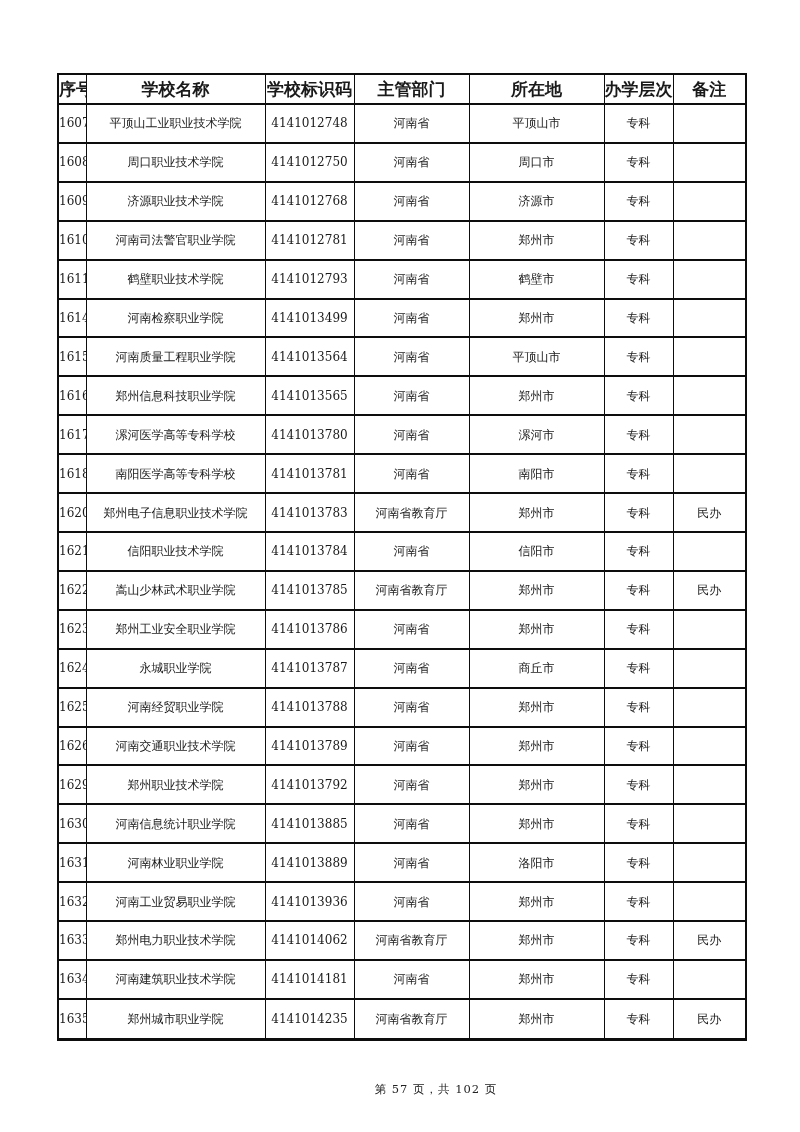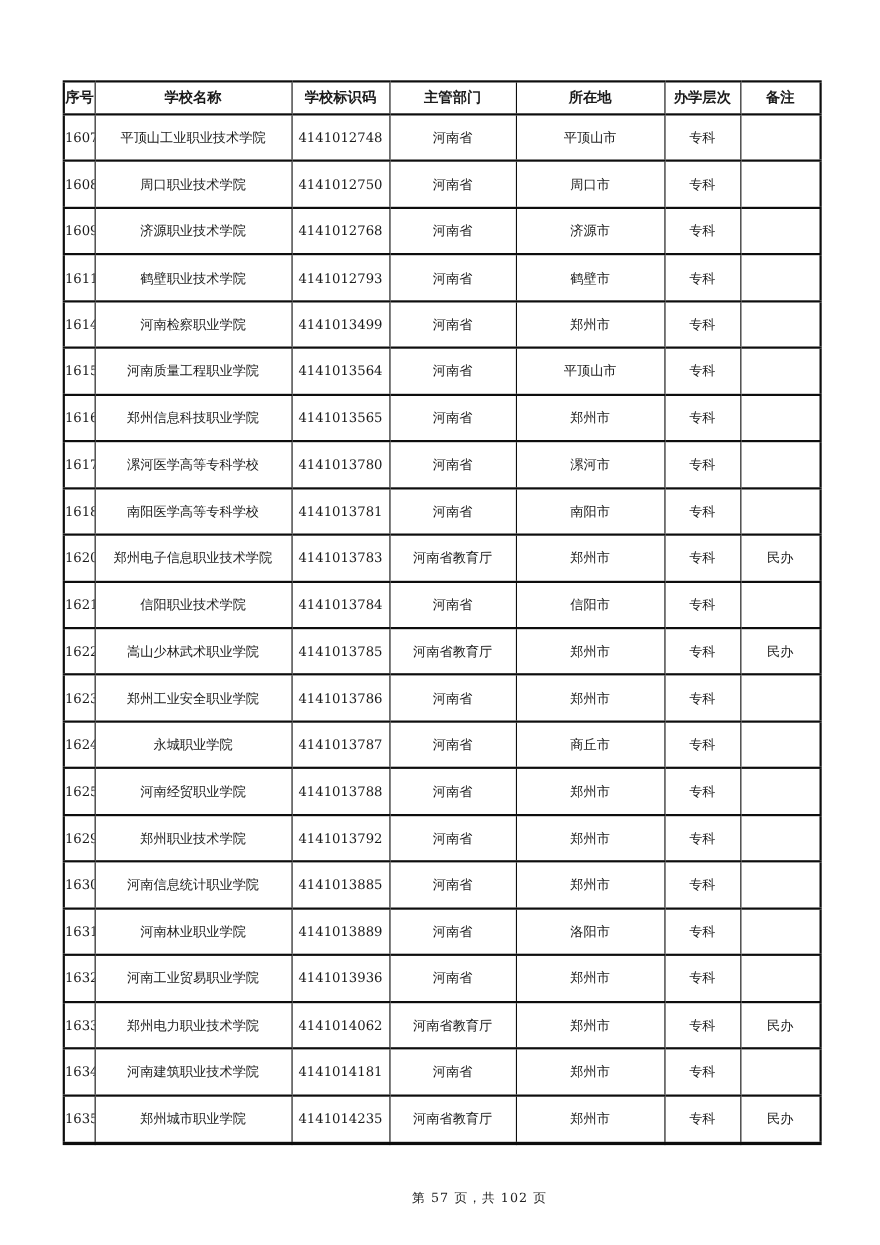--- a/index.html
+++ b/index.html
@@ -35,21 +35,21 @@
     border-right: 1.5px solid #0d0d0d;
     text-align: center;
     vertical-align: middle;
     font-size: 12px;
     line-height: 1;
     padding: 0;
     overflow: hidden;
     white-space: nowrap;
   }
   thead tr { height: 30px; }
-  thead th { font-weight: bold; font-size: 13px; }
+  thead th { font-weight: bold; font-size: 17px; }
   tbody td { font-weight: normal; }
   .footer {
     position: absolute;
     left: 0; top: 1082px;
     width: 800px;
     text-align: center;
     font-size: 11.5px;
     color: #222;
     letter-spacing: 1px;
     margin-left: 36px;
@@ -103,20 +103,29 @@
         <tr>
           <td>1609</td>
           <td>济源职业技术学院</td>
           <td>4141012768</td>
           <td>河南省</td>
           <td>济源市</td>
           <td>专科</td>
           <td></td>
         </tr>
         <tr>
+          <td>1610</td>
+          <td>河南司法警官职业学院</td>
+          <td>4141012781</td>
+          <td>河南省</td>
+          <td>郑州市</td>
+          <td>专科</td>
+          <td></td>
+        </tr>
+        <tr>
           <td>1611</td>
           <td>鹤壁职业技术学院</td>
           <td>4141012793</td>
           <td>河南省</td>
           <td>鹤壁市</td>
           <td>专科</td>
           <td></td>
         </tr>
         <tr>
           <td>1614</td>
@@ -211,20 +220,29 @@
         <tr>
           <td>1625</td>
           <td>河南经贸职业学院</td>
           <td>4141013788</td>
           <td>河南省</td>
           <td>郑州市</td>
           <td>专科</td>
           <td></td>
         </tr>
         <tr>
+          <td>1626</td>
+          <td>河南交通职业技术学院</td>
+          <td>4141013789</td>
+          <td>河南省</td>
+          <td>郑州市</td>
+          <td>专科</td>
+          <td></td>
+        </tr>
+        <tr>
           <td>1629</td>
           <td>郑州职业技术学院</td>
           <td>4141013792</td>
           <td>河南省</td>
           <td>郑州市</td>
           <td>专科</td>
           <td></td>
         </tr>
         <tr>
           <td>1630</td>

